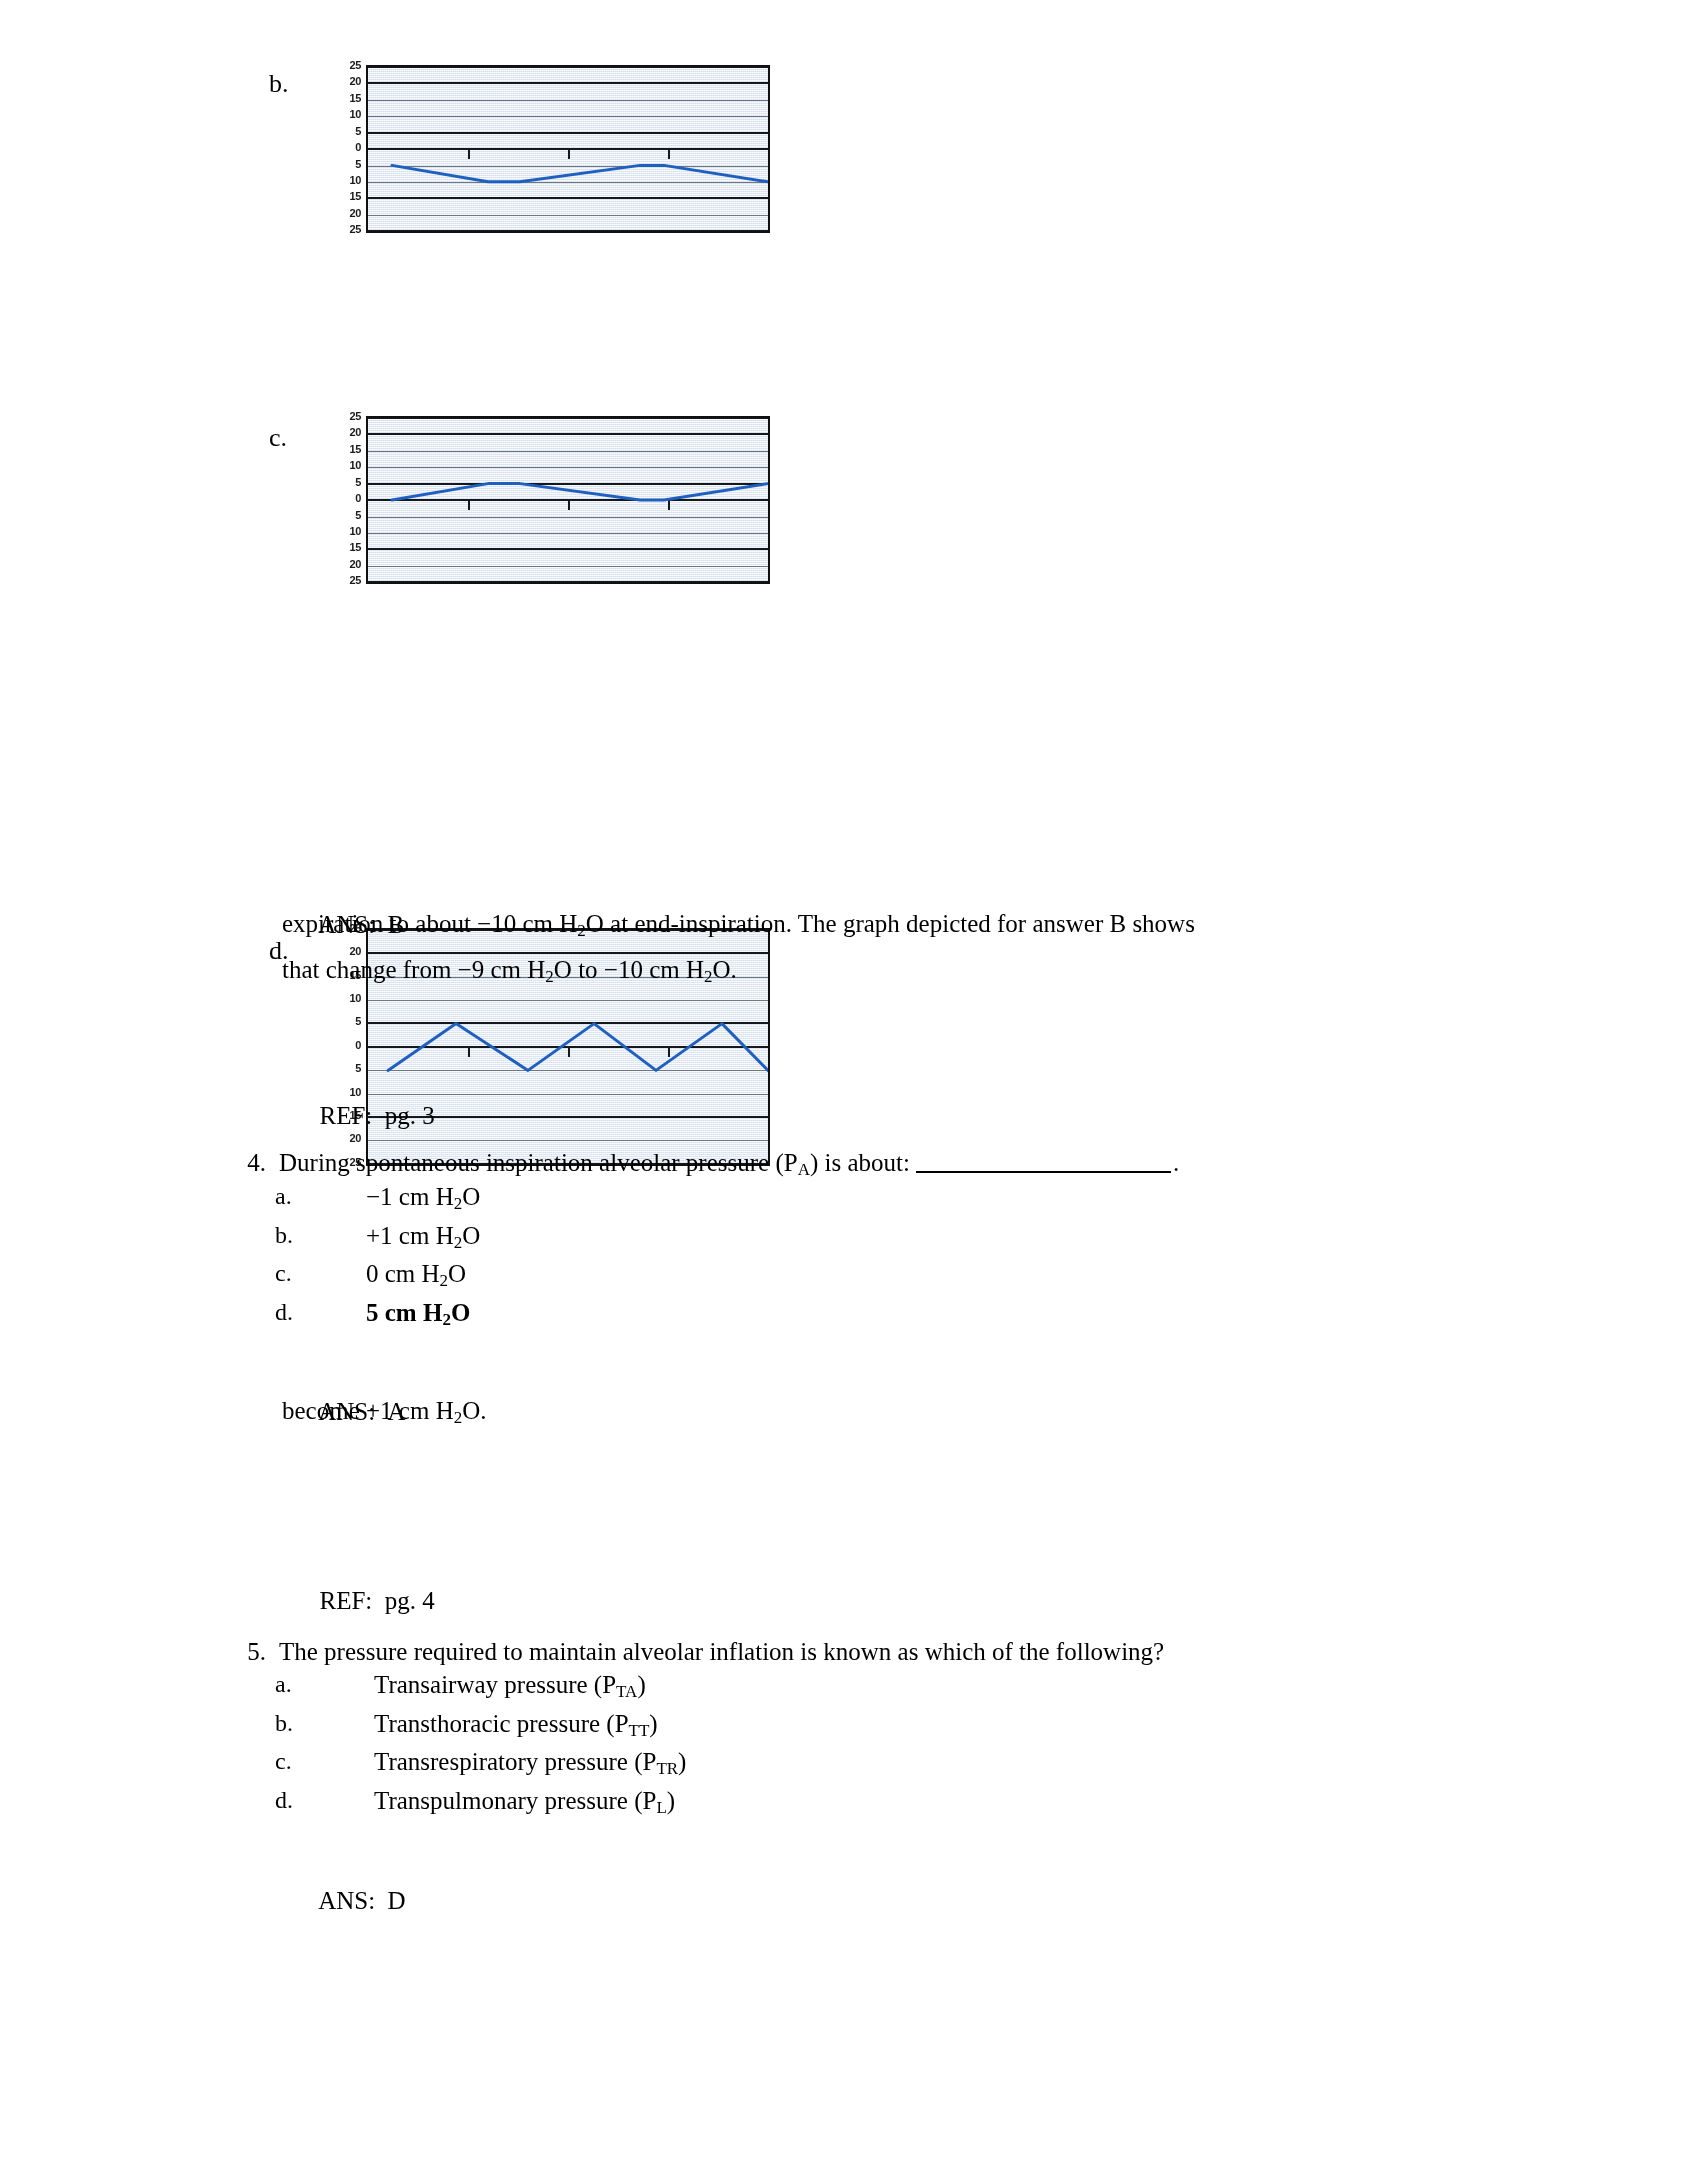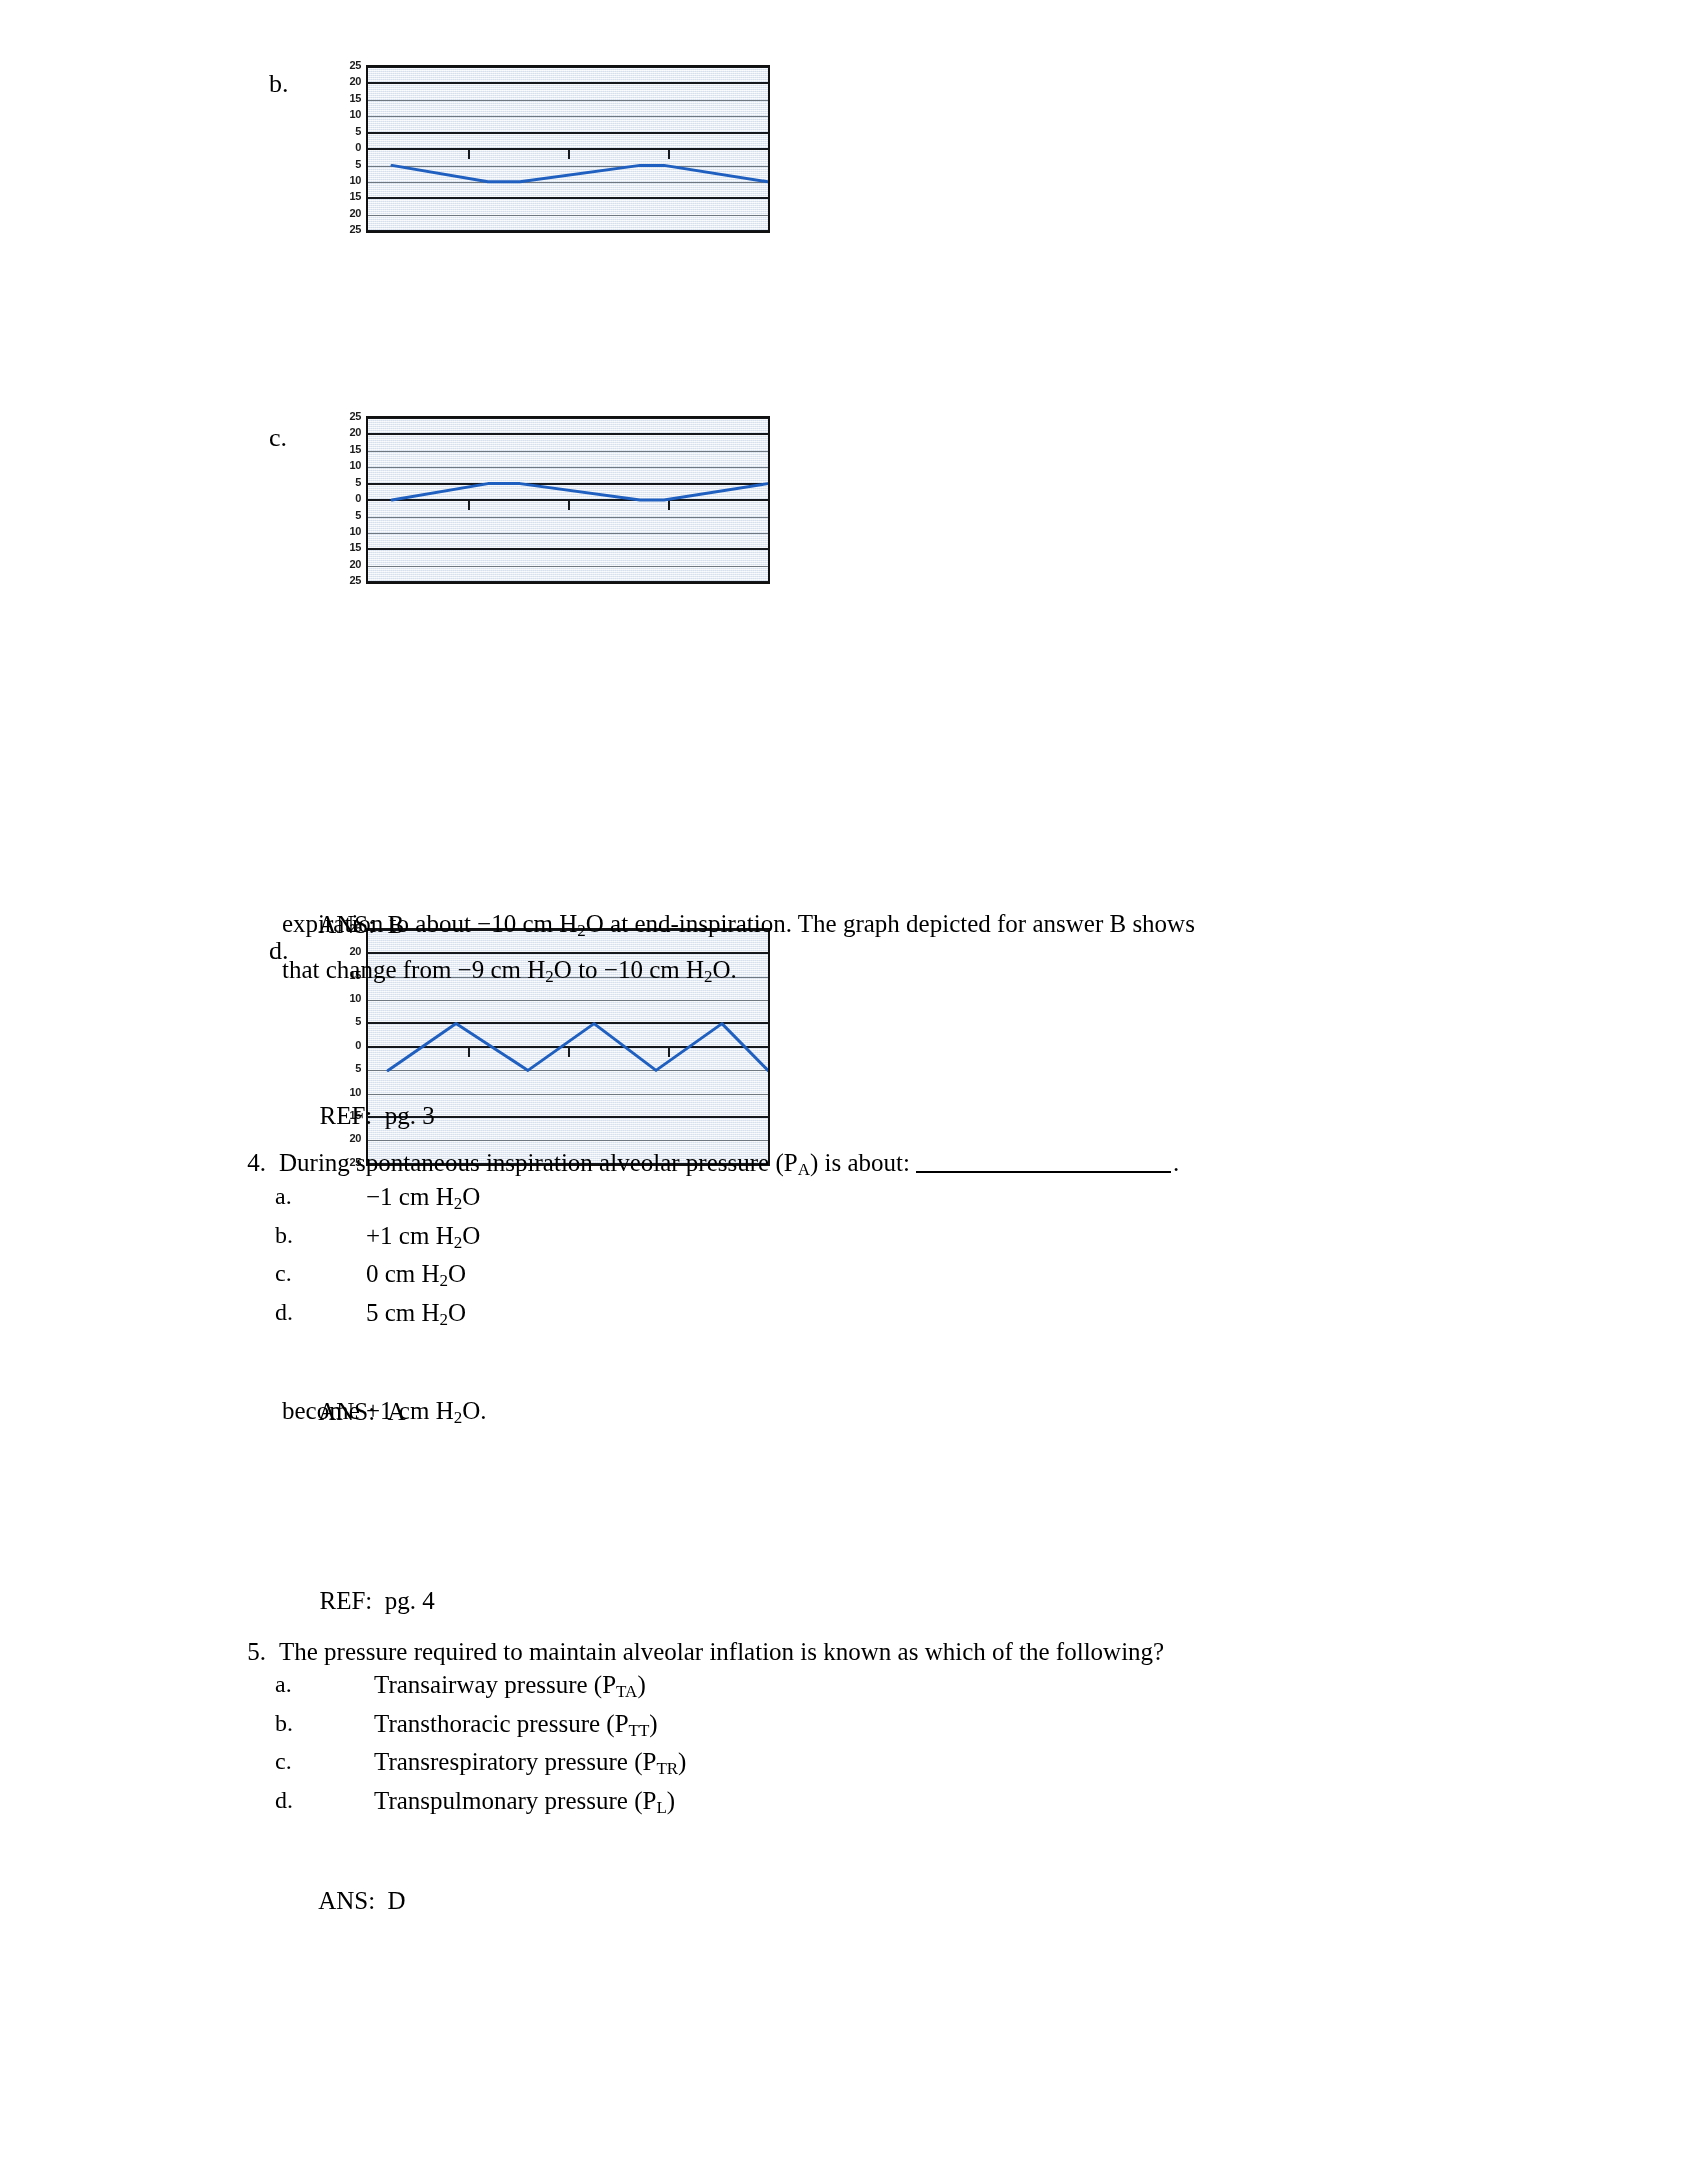--- a/index.html
+++ b/index.html
@@ -315,21 +315,21 @@
       <div style="position:absolute; top:1222px; left:0; width:1683px;">
         <span class="opt-letter" style="left:275px;">b.</span>
         <span class="opt-text" style="left:319px;"><span>+1 cm H</span><sub>2</sub><span>O</span></span>
       </div>
       <div style="position:absolute; top:1260px; left:0; width:1683px;">
         <span class="opt-letter" style="left:275px;">c.</span>
         <span class="opt-text" style="left:319px;"><span>0 cm H</span><sub>2</sub><span>O</span></span>
       </div>
       <div style="position:absolute; top:1299px; left:0; width:1683px;">
         <span class="opt-letter" style="left:275px;">d.</span>
-        <span class="opt-text" style="left:319px;"><span>5 cm H</span><sub>2</sub><span>O</span></span>
+        <span class="opt-text" style="left:319px;font-weight:bold;"><span>5 cm H</span><sub>2</sub><span>O</span></span>
       </div>
     </div>
 
     <div class="blk ans-line" style="left:282px; top:1353px;">
       <span>ANS:</span><span>&nbsp;&nbsp;</span><span>A</span>
     </div>
 
     <div class="blk para" style="left:282px; top:1391px;">
       <div><span>become +1 cm H</span><sub>2</sub><span>O.</span></div>
     </div>

